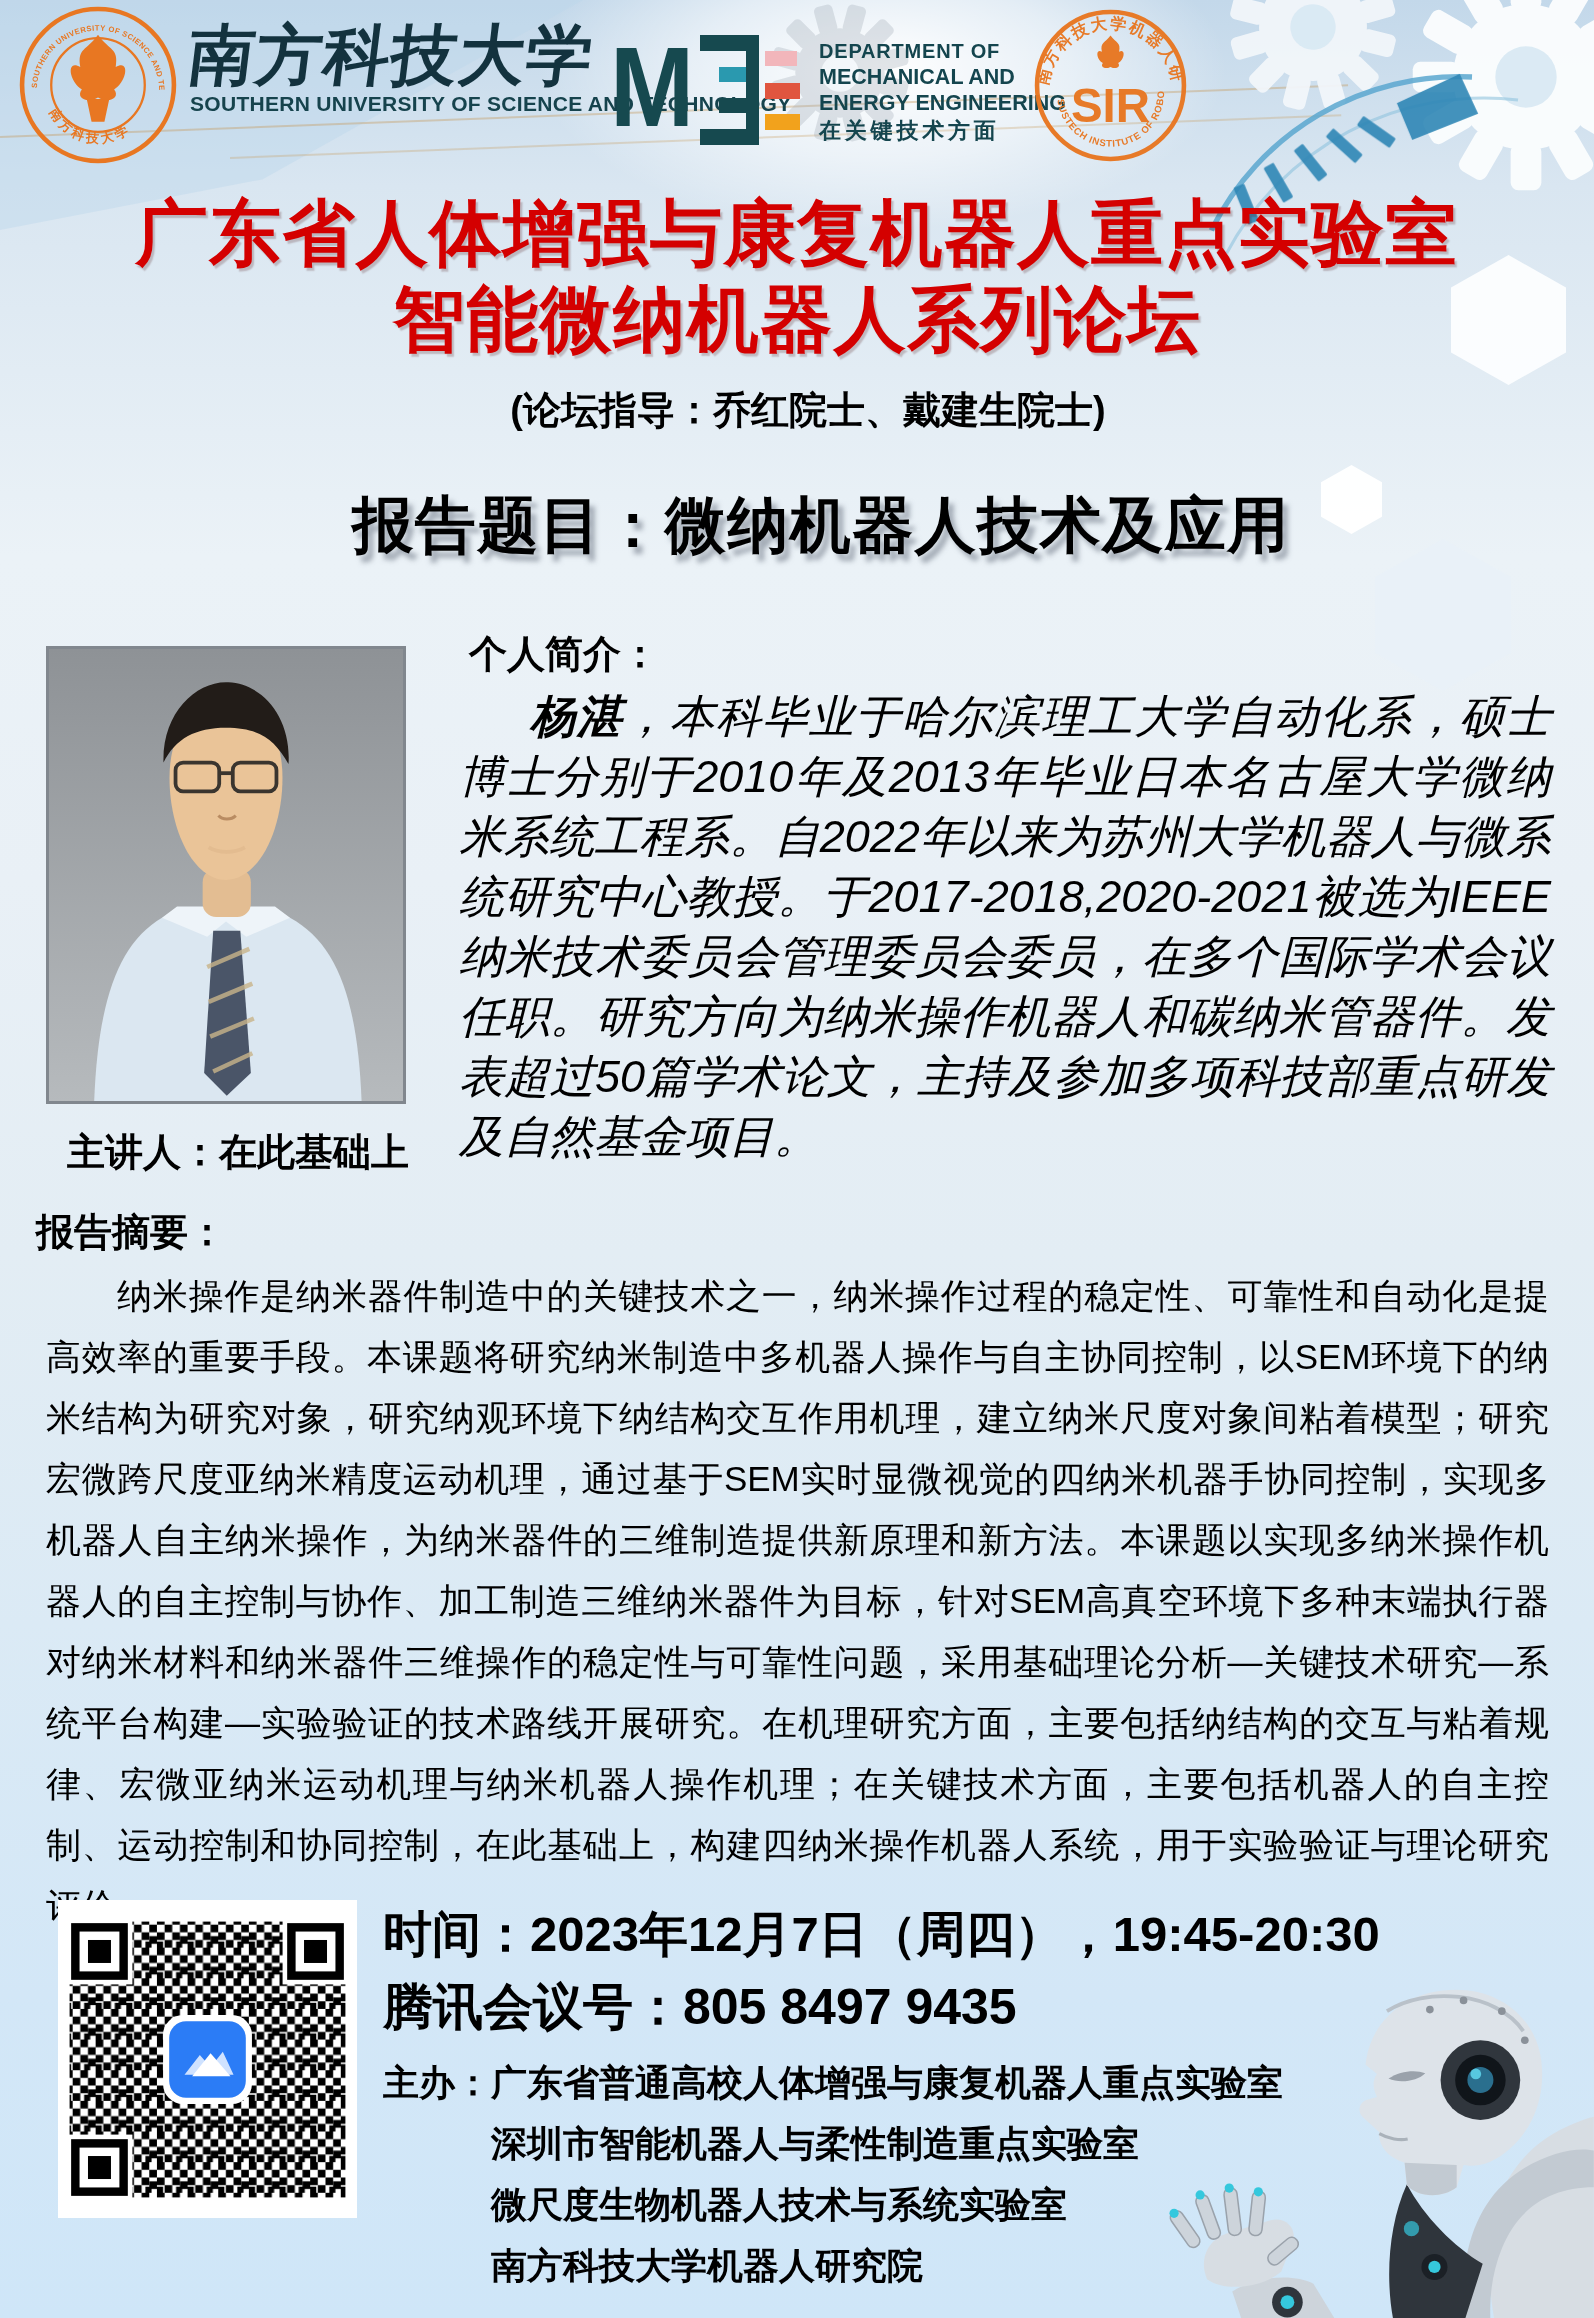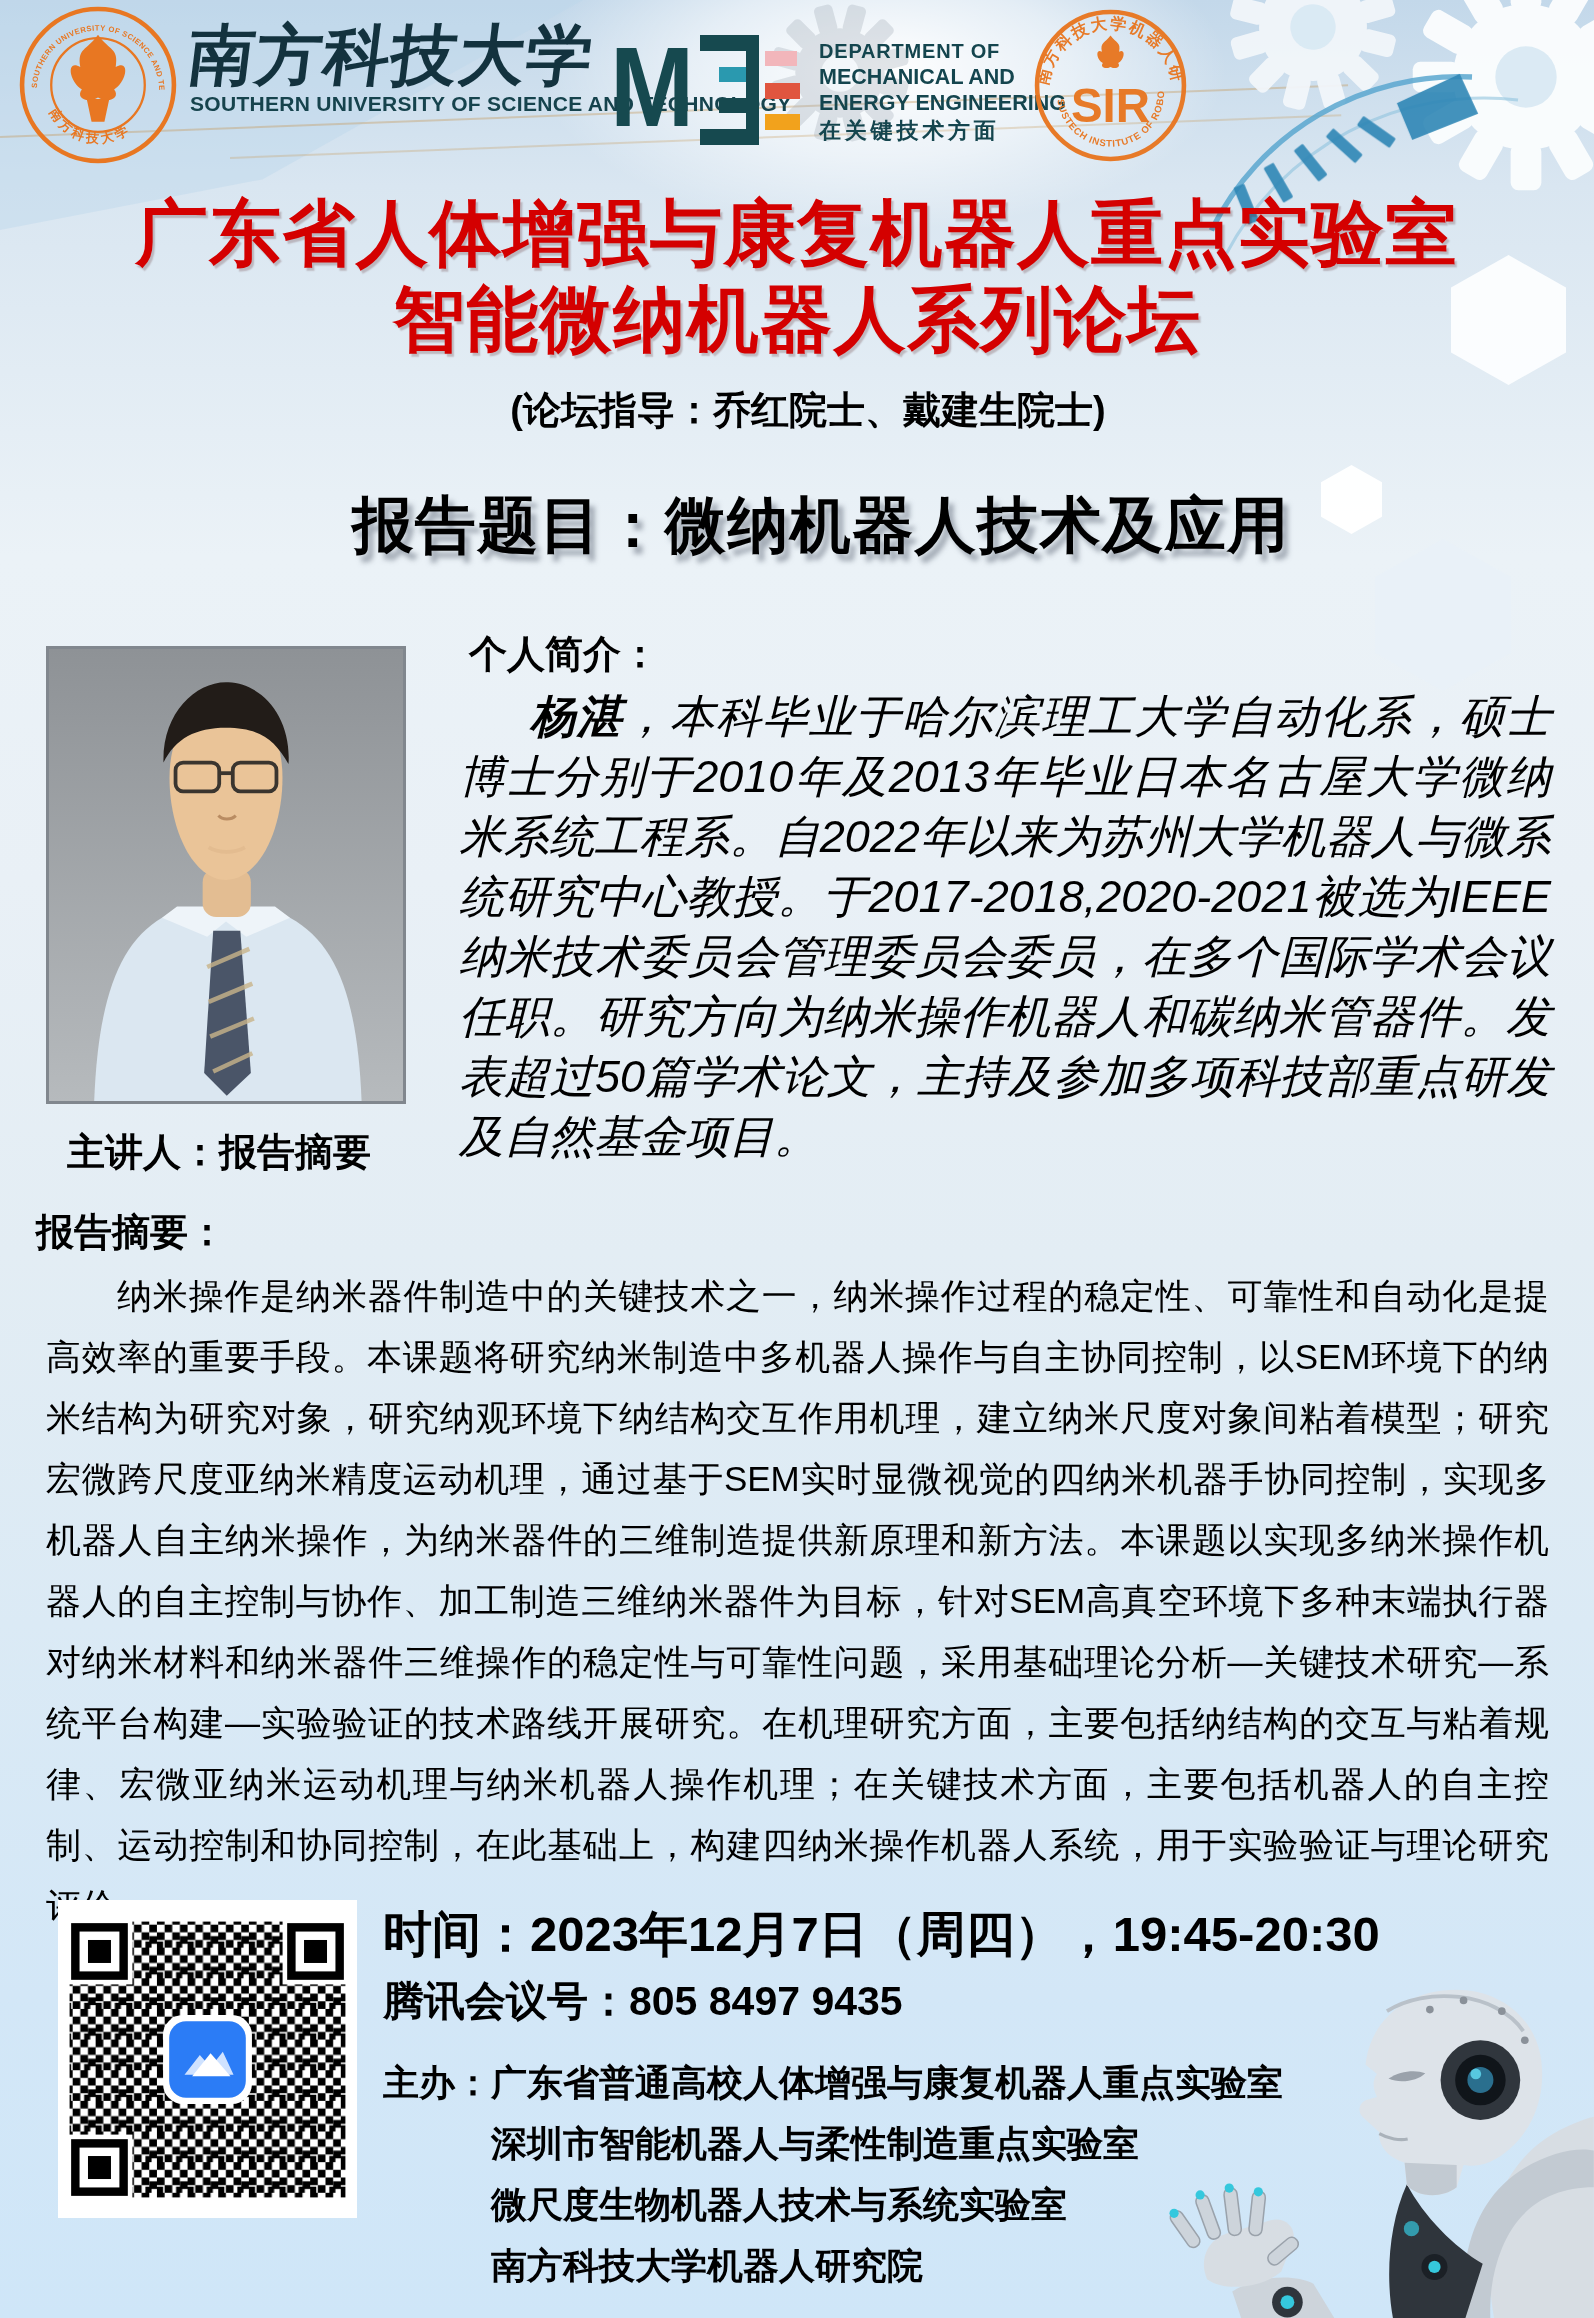--- a/index.html
+++ b/index.html
@@ -34,21 +34,21 @@
   .photo{left:46px;top:646px;width:360px;height:458px;border:3.1px solid #81878e;box-sizing:border-box;background:#9aa0a5;}
   .profile-heading{left:469px;top:629px;font-size:38px;font-weight:900;}
   .bio{left:459px;top:687px;width:1092px;font-size:45px;line-height:60px;text-align:justify;text-indent:71px;margin:0;font-style:italic;}
   .bio b{font-weight:900;}
   .speaker{left:67px;top:1127px;font-size:38px;font-weight:900;}
   .abstract-heading{left:36px;top:1207px;font-size:38px;font-weight:900;}
   .abstract{left:46px;top:1265px;width:1503px;font-size:35px;line-height:61px;text-align:justify;text-indent:71px;margin:0;}
   
   .qr-card{left:58px;top:1900px;width:299px;height:318px;background:#ffffff;display:flex;align-items:center;justify-content:center;}
   .time-line{left:383px;top:1902px;font-size:49px;font-weight:700;white-space:nowrap;}
-  .meeting-line{left:383px;top:1974px;font-size:41px;font-weight:900;white-space:nowrap;}
+  .meeting-line{left:383px;top:1974px;font-size:50px;font-weight:900;white-space:nowrap;}
   .hosts{left:383px;top:2052px;display:flex;font-size:36px;font-weight:900;}
   .host-label{white-space:nowrap;}
   .host-lines div{line-height:61px;white-space:nowrap;}
   .robot{right:0;bottom:0;width:460px;height:363px;}
   
   .hex{position:absolute;clip-path:polygon(50% 0,100% 25%,100% 75%,50% 100%,0 75%,0 25%);}
   .tan-line{position:absolute;height:2.3px;background:#c69a5e;opacity:.4;transform:rotate(-2.2deg);transform-origin:left top;}
 </style>
 </head>
 <body>
@@ -234,21 +234,21 @@
       <rect x="168" y="150" width="58" height="38" rx="10"></rect>
       <rect x="244" y="150" width="58" height="38" rx="10"></rect>
       <line x1="226" y1="164" x2="244" y2="164"></line>
     </g>
     <path d="M225,220 C230,226 242,226 248,220" stroke="#b98c62" stroke-width="4" fill="none"></path>
     <path d="M212,262 C226,270 246,270 260,262" stroke="#a8765030" stroke-width="5" fill="none" stroke-opacity=".55"></path>
   </svg>
 
   <div class="abs z2 profile-heading">个人简介：</div>
   <p class="abs z2 bio"><b>杨湛</b><span>，本科毕业于哈尔滨理工大学自动化系，硕士博士分别于2010年及2013年毕业日本名古屋大学微纳米系统工程系。自2022年以来为苏州大学机器人与微系统研究中心教授。于2017-2018,2020-2021被选为IEEE纳米技术委员会管理委员会委员，在多个国际学术会议任职。研究方向为纳米操作机器人和碳纳米管器件。发表超过50篇学术论文，主持及参加多项科技部重点研发及自然基金项目。</span></p>
-  <div class="abs z2 speaker">主讲人：报告摘要</div>
+  <div class="abs z2 speaker">主讲人：在此基础上</div>
 
   <div class="abs z2 abstract-heading">报告摘要：</div>
   <p class="abs z2 abstract">纳米操作是纳米器件制造中的关键技术之一，纳米操作过程的稳定性、可靠性和自动化是提高效率的重要手段。本课题将研究纳米制造中多机器人操作与自主协同控制，以SEM环境下的纳米结构为研究对象，研究纳观环境下纳结构交互作用机理，建立纳米尺度对象间粘着模型；研究宏微跨尺度亚纳米精度运动机理，通过基于SEM实时显微视觉的四纳米机器手协同控制，实现多机器人自主纳米操作，为纳米器件的三维制造提供新原理和新方法。本课题以实现多纳米操作机器人的自主控制与协作、加工制造三维纳米器件为目标，针对SEM高真空环境下多种末端执行器对纳米材料和纳米器件三维操作的稳定性与可靠性问题，采用基础理论分析—关键技术研究—系统平台构建—实验验证的技术路线开展研究。在机理研究方面，主要包括纳结构的交互与粘着规律、宏微亚纳米运动机理与纳米机器人操作机理；在关键技术方面，主要包括机器人的自主控制、运动控制和协同控制，在此基础上，构建四纳米操作机器人系统，用于实验验证与理论研究评价。</p>
 
   <div class="abs z2 qr-card">
     <svg width="285" height="285" viewBox="0 0 372 372">
       <defs>
         <pattern id="qrp" width="40" height="40" patternUnits="userSpaceOnUse">
           <g fill="#000">
             <rect x="0" y="0" width="10" height="10"></rect>

